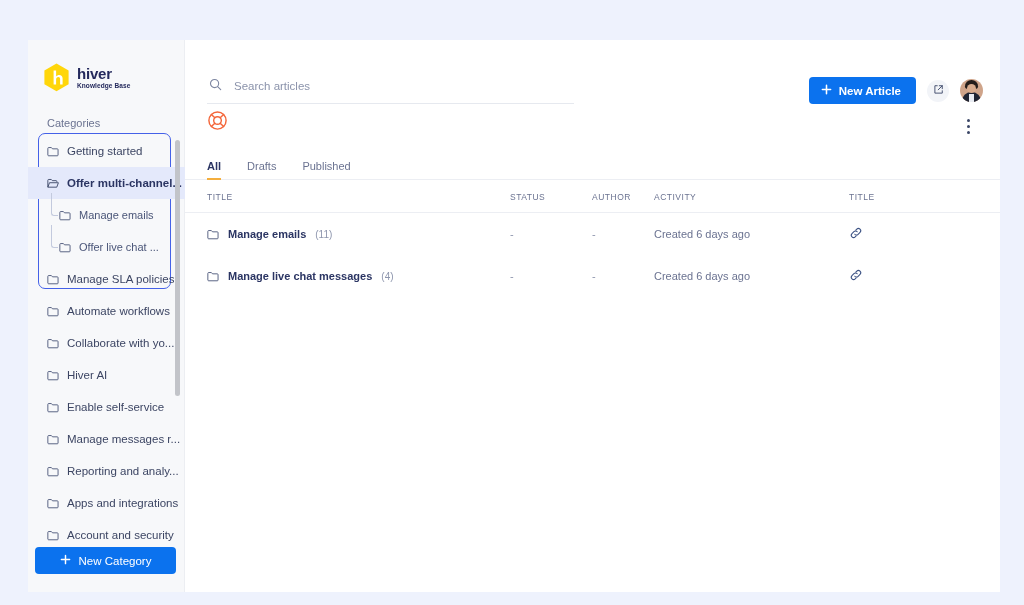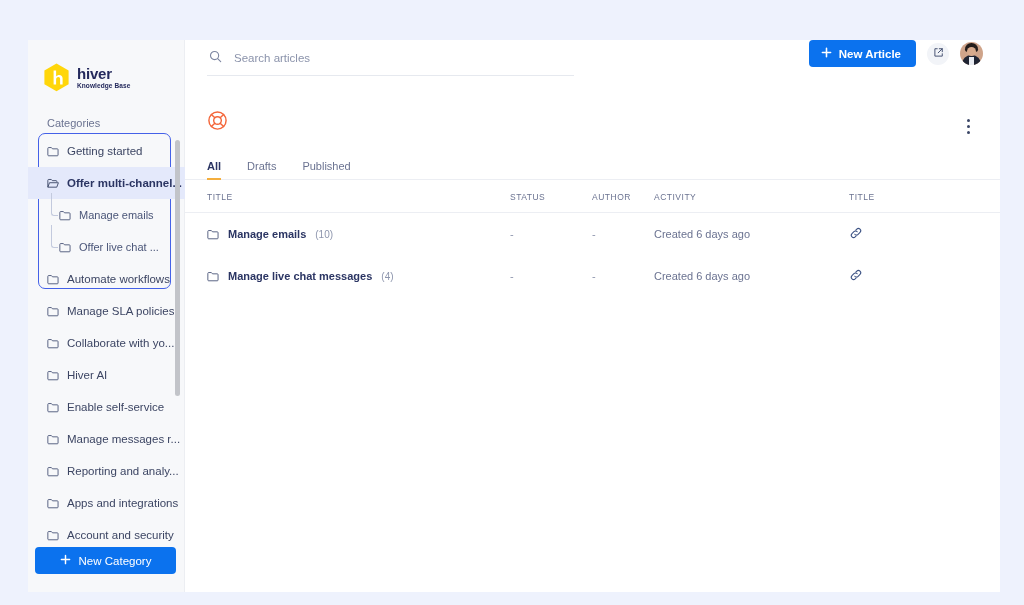--- a/index.html
+++ b/index.html
@@ -136,21 +136,21 @@
   }
 
   
   .main {
     flex: 1;
     position: relative;
     background: #ffffff;
   }
   .topbar {
     display: flex;
-    align-items: flex-start;
+    align-items: flex-end;
     height: 64px;
     padding: 0 17px 0 22px;
   }
   .search-box {
     width: 367px;
     display: flex;
     align-items: center;
     gap: 10px;
     border-bottom: 1px solid #e6e9ef;
     padding: 0 0 8px 2px;
@@ -393,29 +393,29 @@
               </svg>
             </span>
             <span class="cat-label">Offer live chat ...</span>
           </div>
           <div class="cat-item">
             <span style="display: flex;">
               <svg viewBox="0 0 14 12" width="12" height="11">
                 <path d="M1 10.1 V2.3 a0.9 0.9 0 0 1 0.9 -0.9 H5.1 L6.4 2.9 H12 a0.9 0.9 0 0 1 0.9 0.9 V10.1 a0.9 0.9 0 0 1 -0.9 0.9 H1.9 a0.9 0.9 0 0 1 -0.9 -0.9 Z" fill="none" stroke="#4a5578" stroke-width="1.05" stroke-linejoin="round"></path>
               </svg>
             </span>
+            <span class="cat-label">Manage SLA policies</span>
+          </div>
+          <div class="cat-item">
+            <span style="display: flex;">
+              <svg viewBox="0 0 14 12" width="12" height="11">
+                <path d="M1 10.1 V2.3 a0.9 0.9 0 0 1 0.9 -0.9 H5.1 L6.4 2.9 H12 a0.9 0.9 0 0 1 0.9 0.9 V10.1 a0.9 0.9 0 0 1 -0.9 0.9 H1.9 a0.9 0.9 0 0 1 -0.9 -0.9 Z" fill="none" stroke="#4a5578" stroke-width="1.05" stroke-linejoin="round"></path>
+              </svg>
+            </span>
             <span class="cat-label">Automate workflows</span>
-          </div>
-          <div class="cat-item">
-            <span style="display: flex;">
-              <svg viewBox="0 0 14 12" width="12" height="11">
-                <path d="M1 10.1 V2.3 a0.9 0.9 0 0 1 0.9 -0.9 H5.1 L6.4 2.9 H12 a0.9 0.9 0 0 1 0.9 0.9 V10.1 a0.9 0.9 0 0 1 -0.9 0.9 H1.9 a0.9 0.9 0 0 1 -0.9 -0.9 Z" fill="none" stroke="#4a5578" stroke-width="1.05" stroke-linejoin="round"></path>
-              </svg>
-            </span>
-            <span class="cat-label">Manage SLA policies</span>
           </div>
           <div class="cat-item">
             <span style="display: flex;">
               <svg viewBox="0 0 14 12" width="12" height="11">
                 <path d="M1 10.1 V2.3 a0.9 0.9 0 0 1 0.9 -0.9 H5.1 L6.4 2.9 H12 a0.9 0.9 0 0 1 0.9 0.9 V10.1 a0.9 0.9 0 0 1 -0.9 0.9 H1.9 a0.9 0.9 0 0 1 -0.9 -0.9 Z" fill="none" stroke="#4a5578" stroke-width="1.05" stroke-linejoin="round"></path>
               </svg>
             </span>
             <span class="cat-label">Collaborate with yo...</span>
           </div>
           <div class="cat-item">
@@ -556,21 +556,21 @@
       <tbody id="table-body">
           <tr>
             <td class="c-title">
               <span class="row-title">
                 <span style="display:flex">
                   <svg viewBox="0 0 14 12" width="12" height="11">
                     <path d="M1 10.1 V2.3 a0.9 0.9 0 0 1 0.9 -0.9 H5.1 L6.4 2.9 H12 a0.9 0.9 0 0 1 0.9 0.9 V10.1 a0.9 0.9 0 0 1 -0.9 0.9 H1.9 a0.9 0.9 0 0 1 -0.9 -0.9 Z" fill="none" stroke="#4a5578" stroke-width="1.05" stroke-linejoin="round"></path>
                   </svg>
                 </span>
                 <span class="t">Manage emails</span>
-                <span class="row-count">(10)</span>
+                <span class="row-count">(11)</span>
               </span>
             </td>
             <td class="muted">-</td>
             <td class="muted">-</td>
             <td class="cell-activity">Created 6 days ago</td>
             <td><span style="display:inline-flex">
                 <svg viewBox="0 0 16 16" width="14" height="14">
                   <path d="M6.6 9.4 a2.6 2.6 0 0 0 3.8 0.1 L12.6 7.3 a2.6 2.6 0 0 0 -3.7 -3.7 L7.8 4.7" fill="none" stroke="#3b5183" stroke-width="1.2" stroke-linecap="round"></path>
                   <path d="M9.4 6.6 a2.6 2.6 0 0 0 -3.8 -0.1 L3.4 8.7 a2.6 2.6 0 0 0 3.7 3.7 L8.2 11.3" fill="none" stroke="#3b5183" stroke-width="1.2" stroke-linecap="round"></path>
                 </svg>

